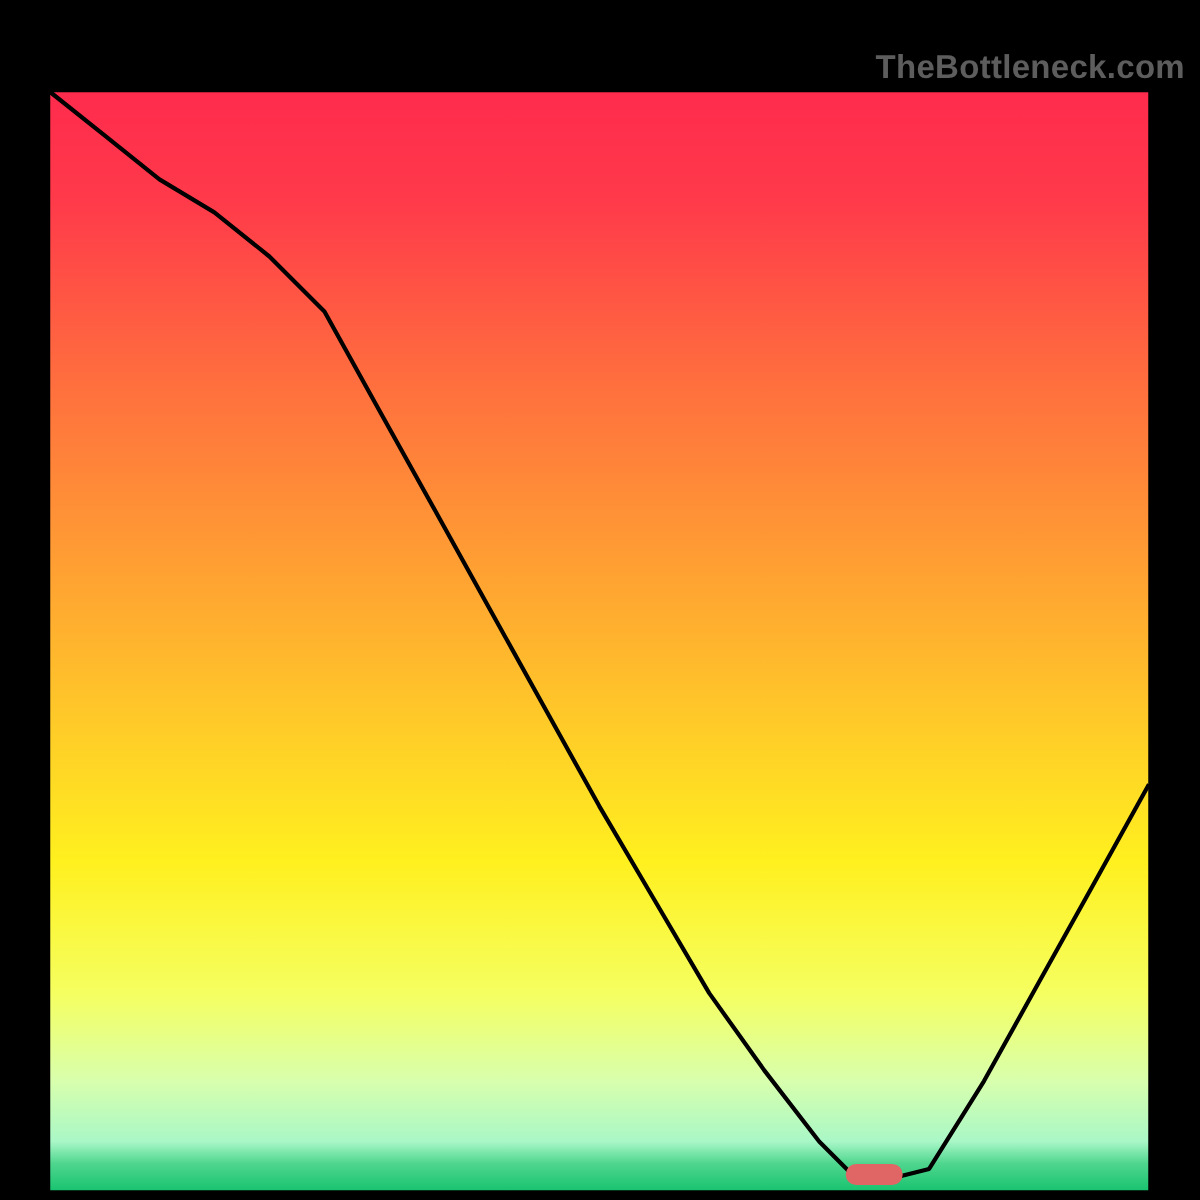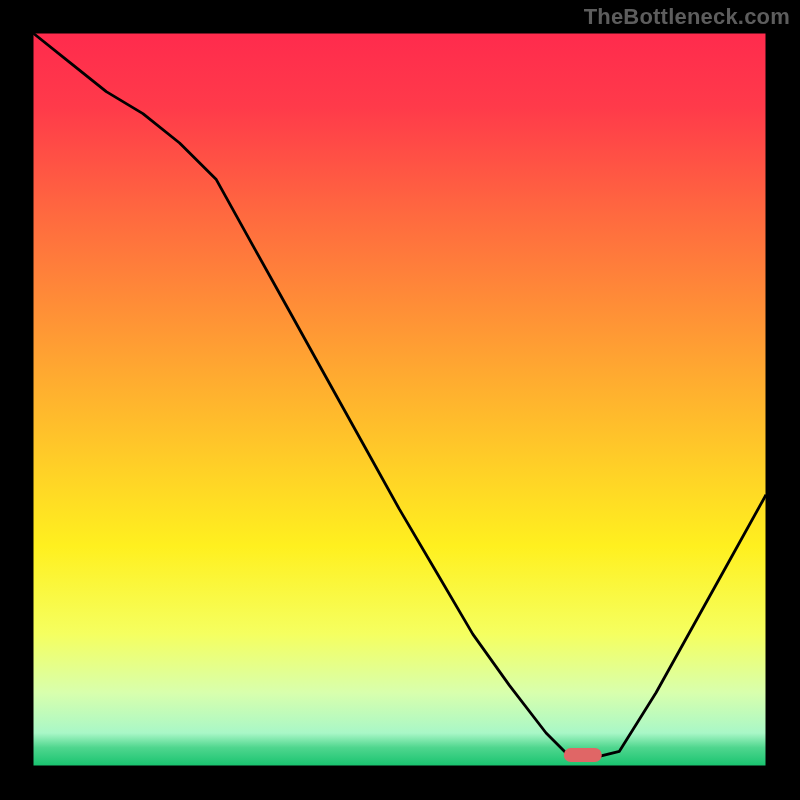--- a/index.html
+++ b/index.html
@@ -7,20 +7,21 @@
     padding: 0;
     width: 800px;
     height: 800px;
     background: #000000;
     overflow: hidden;
   }
   .stage {
     position: relative;
     width: 800px;
     height: 561px;
+    margin-top: 28px;
   }
   .watermark {
     position: absolute;
     top: 4px;
     right: 10px;
     font-family: Arial, Helvetica, sans-serif;
     font-size: 22px;
     font-weight: bold;
     color: #5d5d5d;
     letter-spacing: 0.2px;

